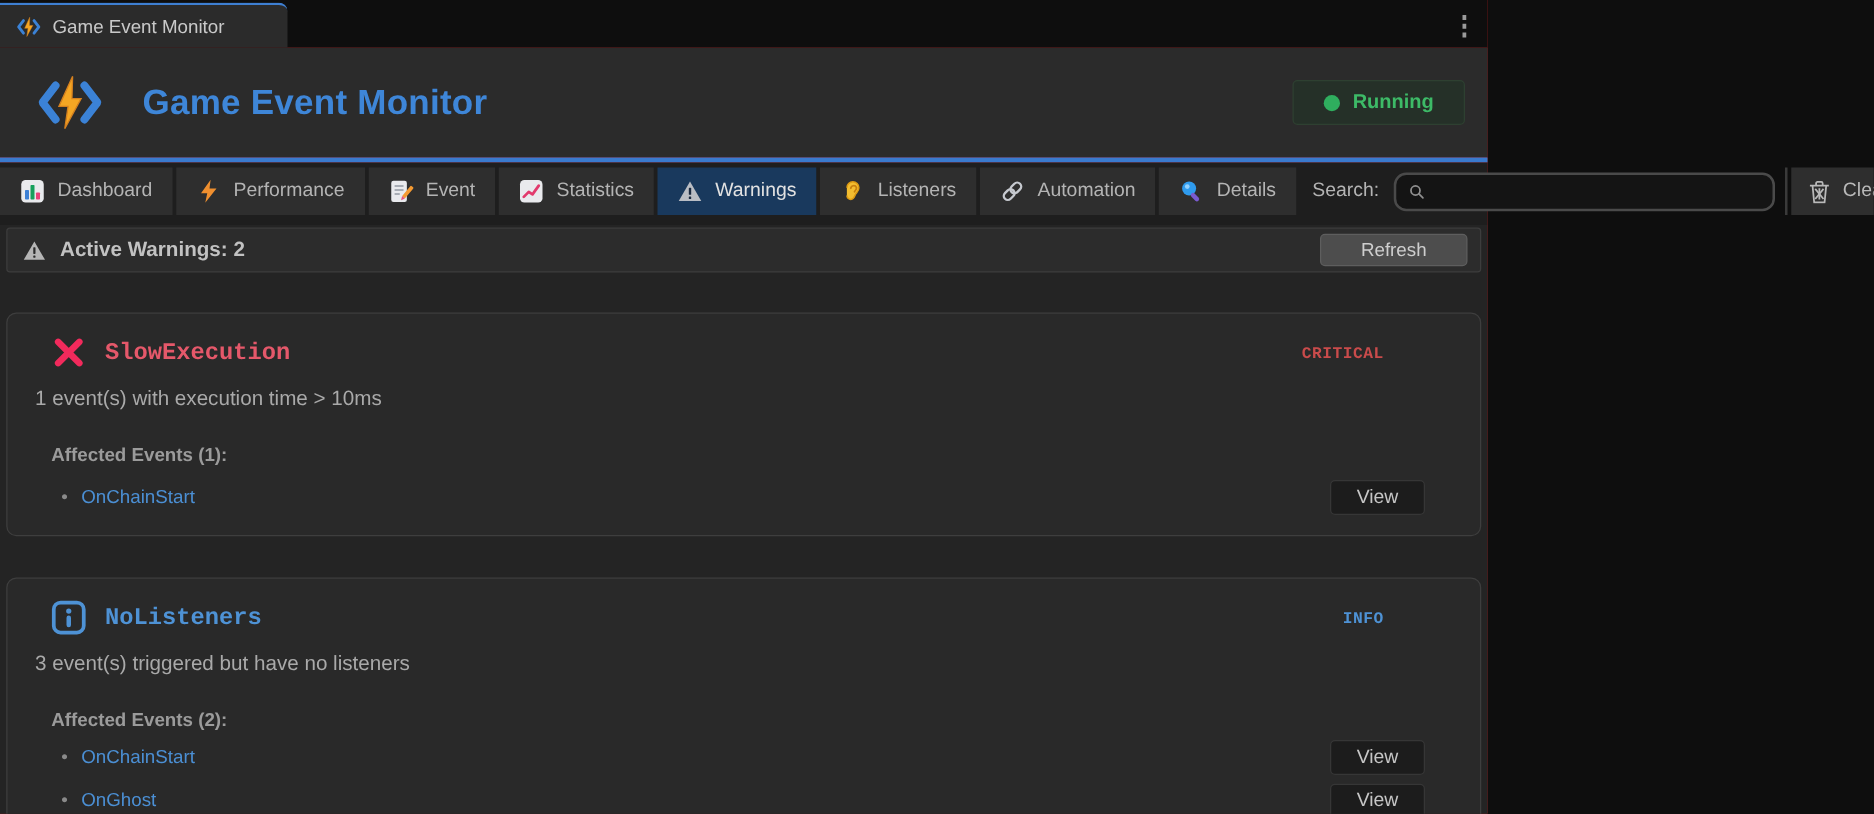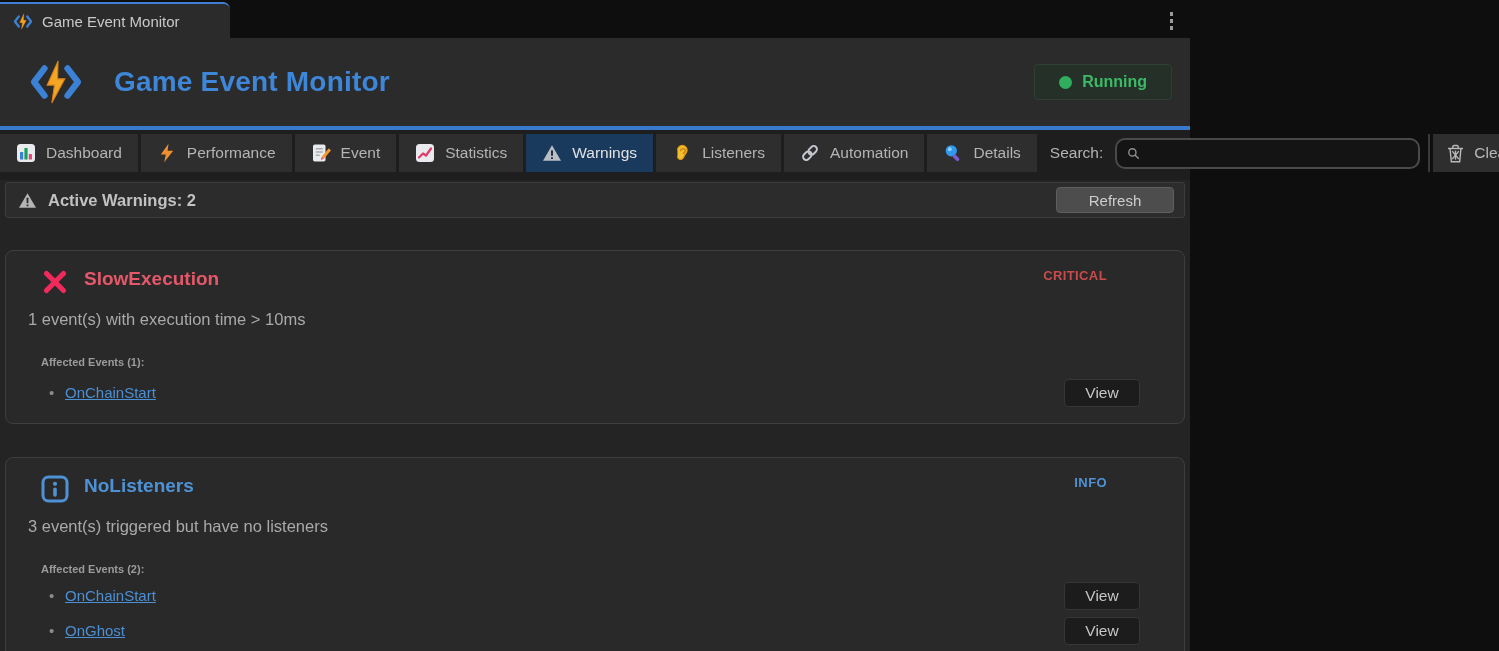--- a/index.html
+++ b/index.html
@@ -52,34 +52,34 @@
   .content { flex:1; background:#242424; padding:2px 5px 0 5px; display:flex; flex-direction:column;gap:20px; }
   .warnbar { height:36px; background:#2c2c2c; border:1px solid #3d3d3d; border-radius:3px;
              display:flex; align-items:center; padding:0 10px 0 12px; flex:none; }
   .warnbar svg { width:19px; height:17px; margin-right:11px; }
   .warnbar-title { color:#c2c2c2; font-size:16.5px; font-weight:bold; }
   .refresh-btn { margin-left:auto; width:118px; height:26px; background:#4d4d4d; border:1px solid #5e5e5e;
                  border-radius:4px; color:#cecece; font-size:15px; cursor:pointer;
                  font-family:"Liberation Sans","DejaVu Sans",sans-serif; }
 
   .card { background:#292929; border:1px solid #3e3e3e; border-radius:8px; margin-top:12px; padding:17px 22px 16px 22px; }
-  .card-head { display:flex; align-items:flex-start; }
+  .card-head { display:flex; align-items:center;font-family:Liberation Mono, monospace; }
   .card-head .cicon { width:28px; height:28px; margin:0 15px 0 13px; flex:none; }
   .card-head .cicon svg { width:28px; height:28px; }
   .card-title { font-size:19px; font-weight:bold; }
   .card-title.red { color:#e5586a; }
   .card-title.blue { color:#4e92d5; }
   .severity { margin-left:auto; margin-right:55px; font-size:13px; font-weight:bold; letter-spacing:0.4px; }
   .severity.critical { color:#c94b4b; }
   .severity.info { color:#4e92d5; }
   .card-desc { color:#a9a9a9; font-size:16.5px; margin-top:14px; }
-  .affected { color:#9b9b9b; font-size:11px; font-weight:bold; margin:27px 0 0 13px; }
+  .affected { color:#9b9b9b; font-size:15px; font-weight:bold; margin:27px 0 0 13px; }
   .event-row { display:flex; align-items:center; margin:10px 0 0 13px; height:29px; }
   .event-row .bullet { color:#8a8a8a; font-size:15px; width:24px; text-align:left; padding-left:8px; }
-  .event-link { color:#4b8fd4; font-size:15px; cursor:pointer;text-decoration:underline; }
+  .event-link { color:#4b8fd4; font-size:15px; cursor:pointer; }
   .view-btn { margin-left:auto; margin-right:22px; width:76px; height:28px; background:#1c1c1c; border:1px solid #363636;
               border-radius:4px; color:#c6c6c6; font-size:15.5px; cursor:pointer;
               font-family:"Liberation Sans","DejaVu Sans",sans-serif; }
   .rows-tight .event-row { margin-top:6px; }
   .card + .card { margin-top:13px; }
 </style>
 </head>
 <body>
 
 <div class="app">

